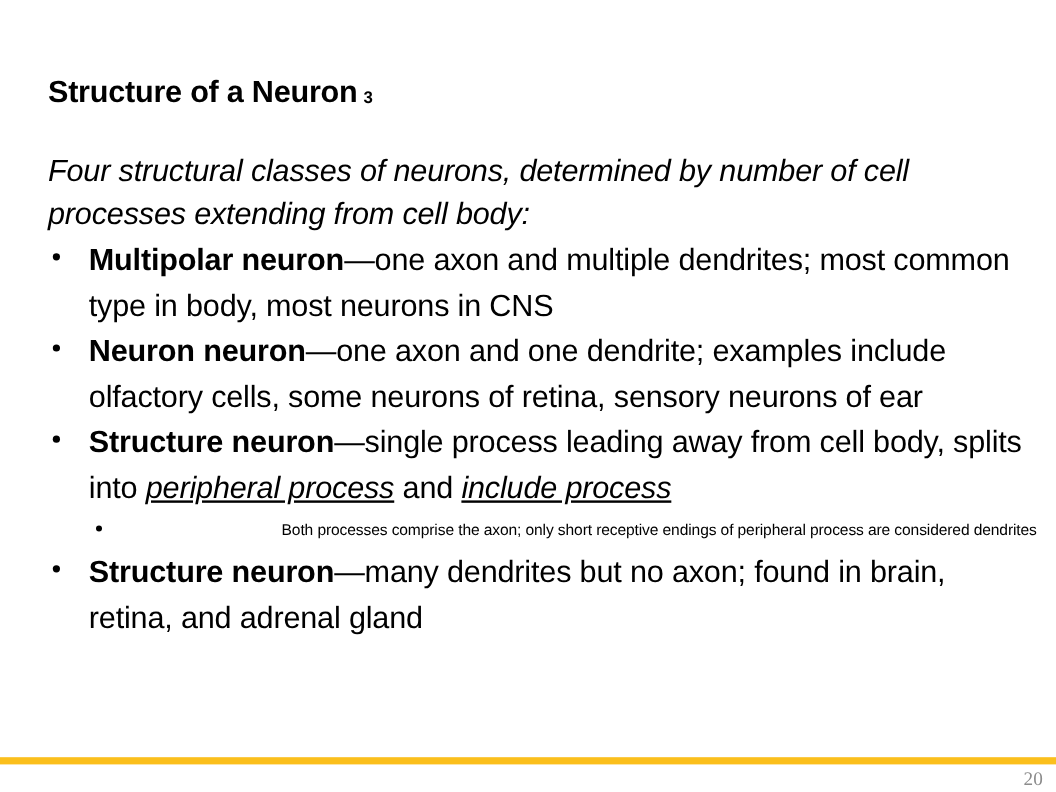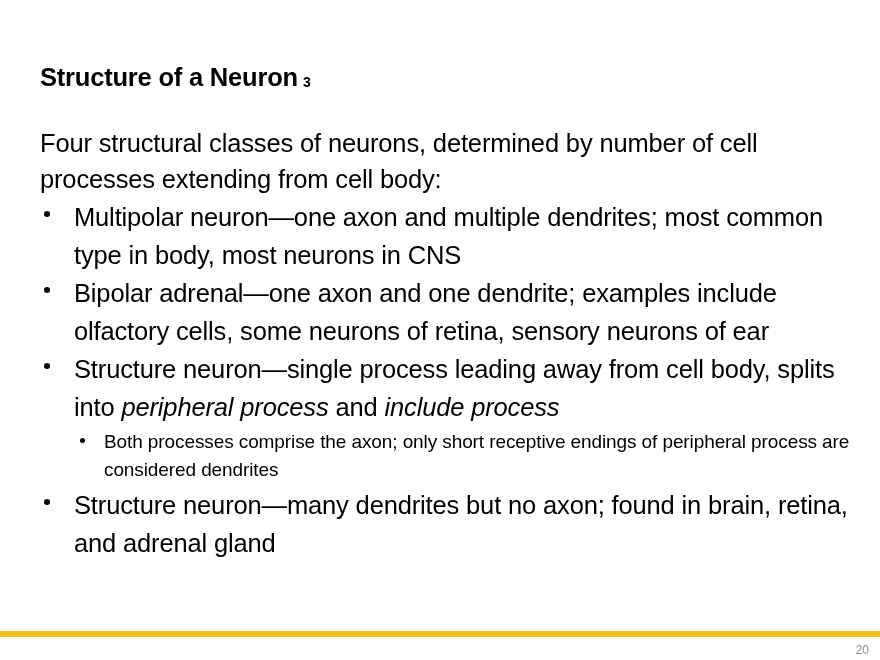--- a/index.html
+++ b/index.html
@@ -49,20 +49,21 @@
     top: 126px;
     width: 800px;
   }
 
   .intro {
     font-size: 25.5px;
     line-height: 35.5px;
     letter-spacing: -0.15px;
     margin: 0 0 2px 0;
     width: 790px;
+    font-style: italic;
   }
 
   ul.level1 {
     list-style: none;
     margin: 0;
     padding: 0;
   }
   ul.level1 > li {
     position: relative;
     padding-left: 34px;
@@ -83,55 +84,57 @@
   }
 
   ul.level2 {
     list-style: none;
     margin: 2px 0 3px 0;
     padding: 0;
   }
   ul.level2 > li {
     position: relative;
     padding-left: 30px;
-    font-size: 19px;
+    font-size: 13px;
     line-height: 28px;
     letter-spacing: -0.1px;
     width: 760px;
     margin: 0;
+    text-align: right;
   }
   ul.level2 > li > .dot {
     position: absolute;
     left: 6px;
     top: 10px;
     width: 5px;
     height: 5px;
     background: #000;
     border-radius: 50%;
   }
 
-  .lead { font-weight: normal; }
-  .ital { font-style: italic; }
+  .lead { font-weight: bold; }
+  .ital { font-style: italic; text-decoration: underline; }
 
   
   .footer-rule {
     position: absolute;
     left: 0;
     top: 631px;
     width: 880px;
     height: 6px;
     background: #fbbf1c;
   }
   .page-number {
     position: absolute;
     right: 11px;
     top: 644px;
-    font-size: 12px;
+    font-size: 16px;
     color: #8c8c8c;
     line-height: 12px;
+    font-family: Liberation Serif, serif;
   }
 </style>
 </head>
 <body>
 
 <div class="slide">
 
   <h1 class="slide-title">
     <span>Structure of a Neuron</span><span class="title-sup">3</span>
   </h1>
@@ -142,21 +145,21 @@
 
     <ul class="level1">
 
       <li>
         <span class="dot"></span>
         <span class="lead">Multipolar neuron</span><span>—</span><span>one axon and multiple dendrites; most common type in body, most neurons in CNS</span>
       </li>
 
       <li>
         <span class="dot"></span>
-        <span class="lead">Bipolar adrenal</span><span>—</span><span>one axon and one dendrite; examples include olfactory cells, some neurons of retina, sensory neurons of ear</span>
+        <span class="lead">Neuron neuron</span><span>—</span><span>one axon and one dendrite; examples include olfactory cells, some neurons of retina, sensory neurons of ear</span>
       </li>
 
       <li>
         <span class="dot"></span>
         <span class="lead">Structure neuron</span><span>—</span><span>single process leading away from cell body, splits into </span><span class="ital">peripheral process</span><span> and </span><span class="ital">include process</span>
 
         <ul class="level2">
           <li>
             <span class="dot"></span>
             <span>Both processes comprise the axon; only short receptive endings of peripheral process are considered dendrites</span>

